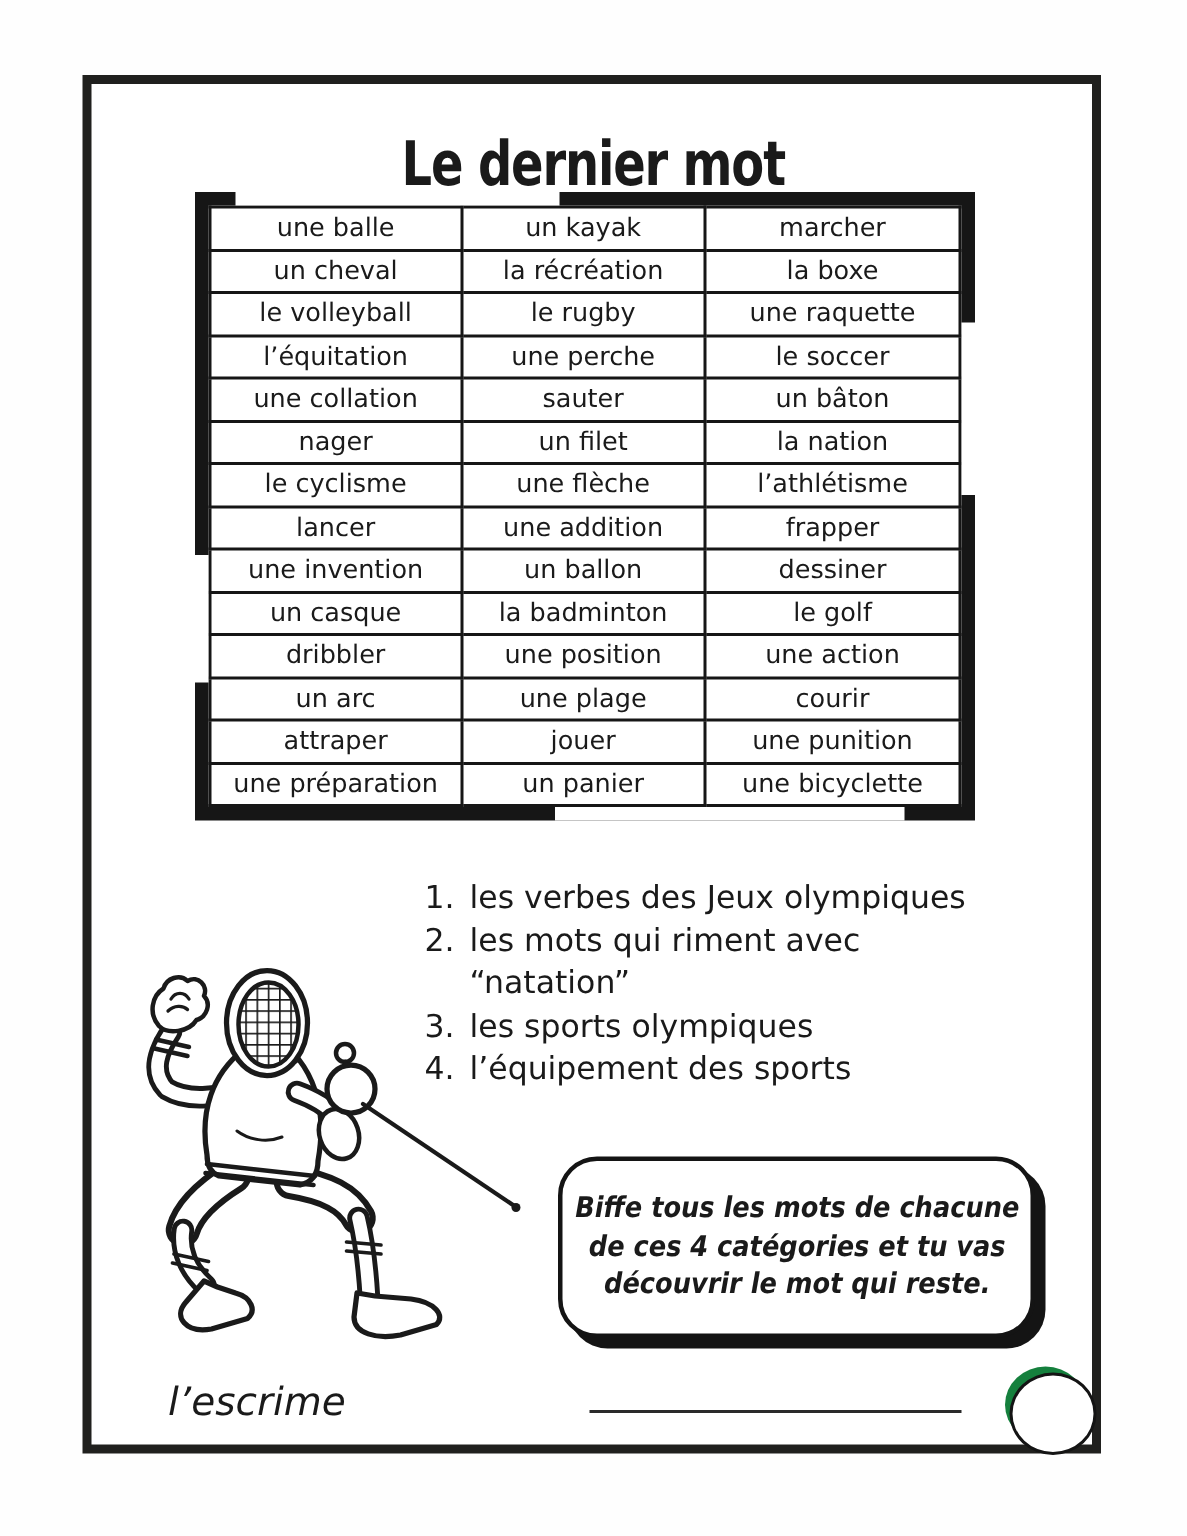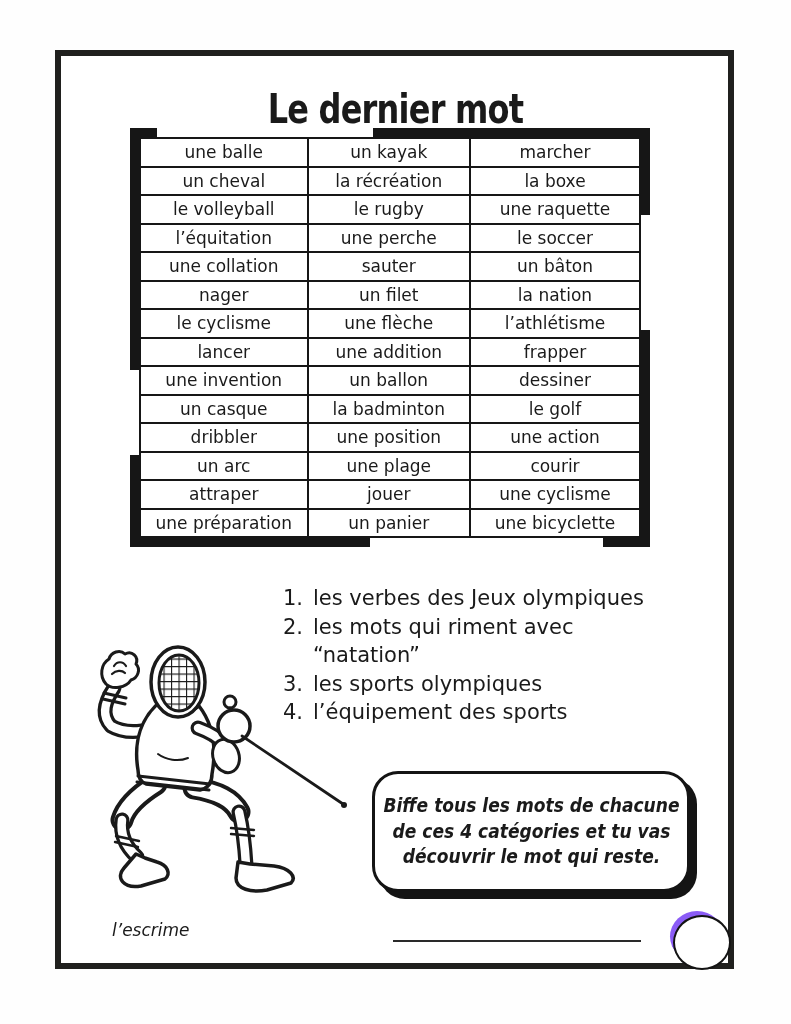--- a/index.html
+++ b/index.html
@@ -56,29 +56,29 @@
     display:flex;align-items:center;justify-content:center;
   }
   .speech-text{
     text-align:center;font-style:italic;font-weight:600;
     font-size:19px;line-height:25.5px;
     transform:scaleX(0.9);transform-origin:50% 50%;
   }
   .speech-text div{white-space:nowrap;}
   
   .answer-label{
-    position:absolute;left:112px;top:920px;font-size:17px;font-style:italic;
+    position:absolute;left:112px;top:920px;font-size:26px;font-style:italic;
   }
   .answer-line{
     position:absolute;left:393px;top:940px;width:248px;height:0;
     border-top:2px solid #2a2a2a;
   }
   .page-number{
     position:absolute;left:670px;top:911px;width:54px;height:51px;
-    background:#8b5cf6;border-radius:50%;color:#fff;
+    background:#15803d;border-radius:50%;color:#fff;
     display:flex;align-items:center;justify-content:center;
     font-size:21px;font-weight:bold;z-index:2;
   }
   .page-number::after{
     content:"";position:absolute;left:3px;top:4px;width:100%;height:100%;
     border:2px solid #141414;border-radius:50%;z-index:-1;background:#fff;
   }
   .fencer{position:absolute;left:66px;top:636px;}
 </style>
 </head>
@@ -154,21 +154,21 @@
             <td>une action</td>
           </tr>
           <tr>
             <td>un arc</td>
             <td>une plage</td>
             <td>courir</td>
           </tr>
           <tr>
             <td>attraper</td>
             <td>jouer</td>
-            <td>une cyclisme</td>
+            <td>une punition</td>
           </tr>
           <tr>
             <td>une préparation</td>
             <td>un panier</td>
             <td>une bicyclette</td>
           </tr>
         </tbody>
     </table>
     <div class="gap gap-top"></div>
     <div class="gap gap-right"></div>

